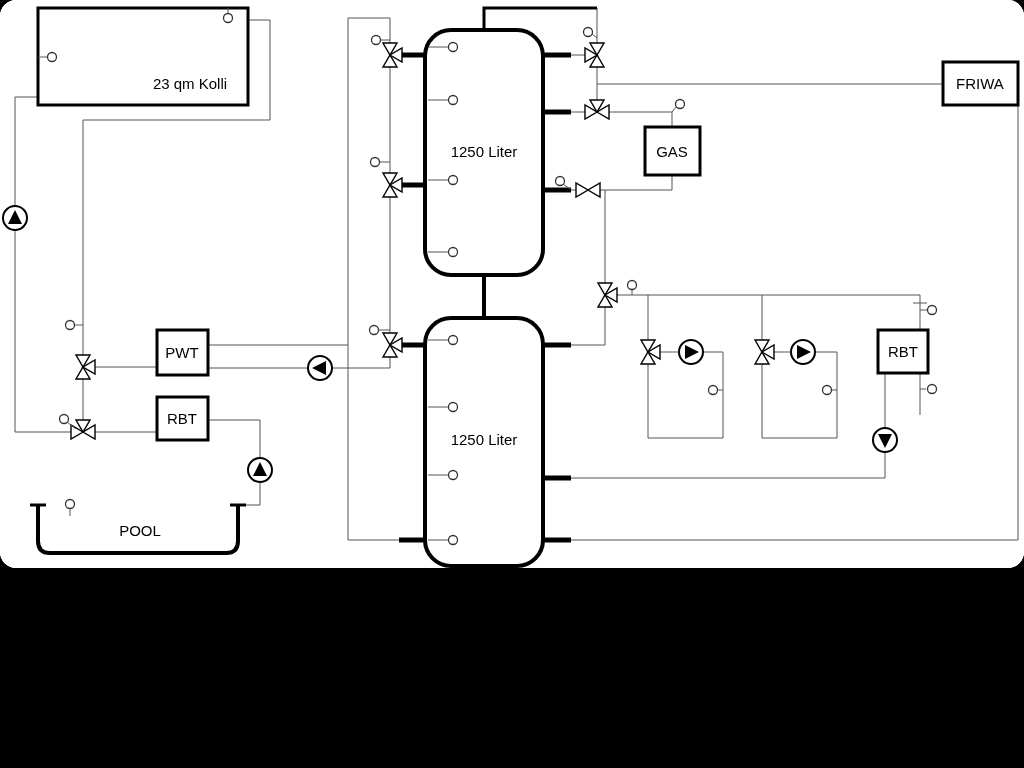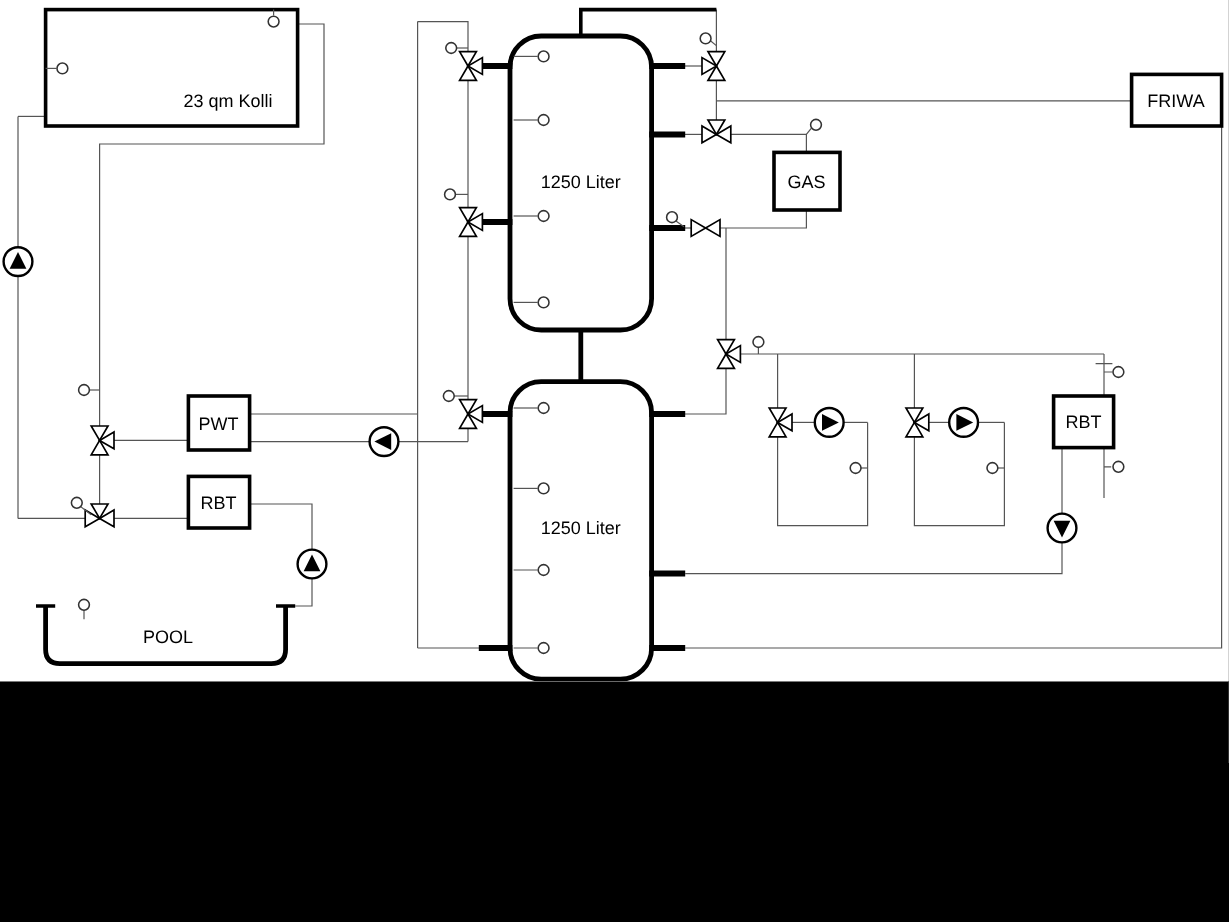--- a/index.html
+++ b/index.html
@@ -1,17 +1,17 @@
 <!DOCTYPE html>
 <html><head>
 <meta charset="utf-8">
 <style>
   html,body{margin:0;padding:0;background:#000;}
   #stage{position:relative;width:1024px;height:568px;background:#fff;overflow:hidden;
-         font-family:"Liberation Sans", sans-serif;}
+         font-family:"Liberation Sans", sans-serif;border-radius:16px;}
   svg{display:block}
   .pipe{stroke:#555;stroke-width:1;fill:none}
   .pipe-thick{stroke:#000;stroke-width:3;fill:none}
   .stub{stroke:#000;stroke-width:5;fill:none}
   .box{fill:#fff;stroke:#000;stroke-width:3}
   .tank{fill:#fff;stroke:#000;stroke-width:4}
   .pool{fill:none;stroke:#000;stroke-width:4}
   .cap{stroke:#000;stroke-width:3}
   .valve{fill:#fff;stroke:#000;stroke-width:1.4}
   .pump-c{fill:#fff;stroke:#000;stroke-width:2}

